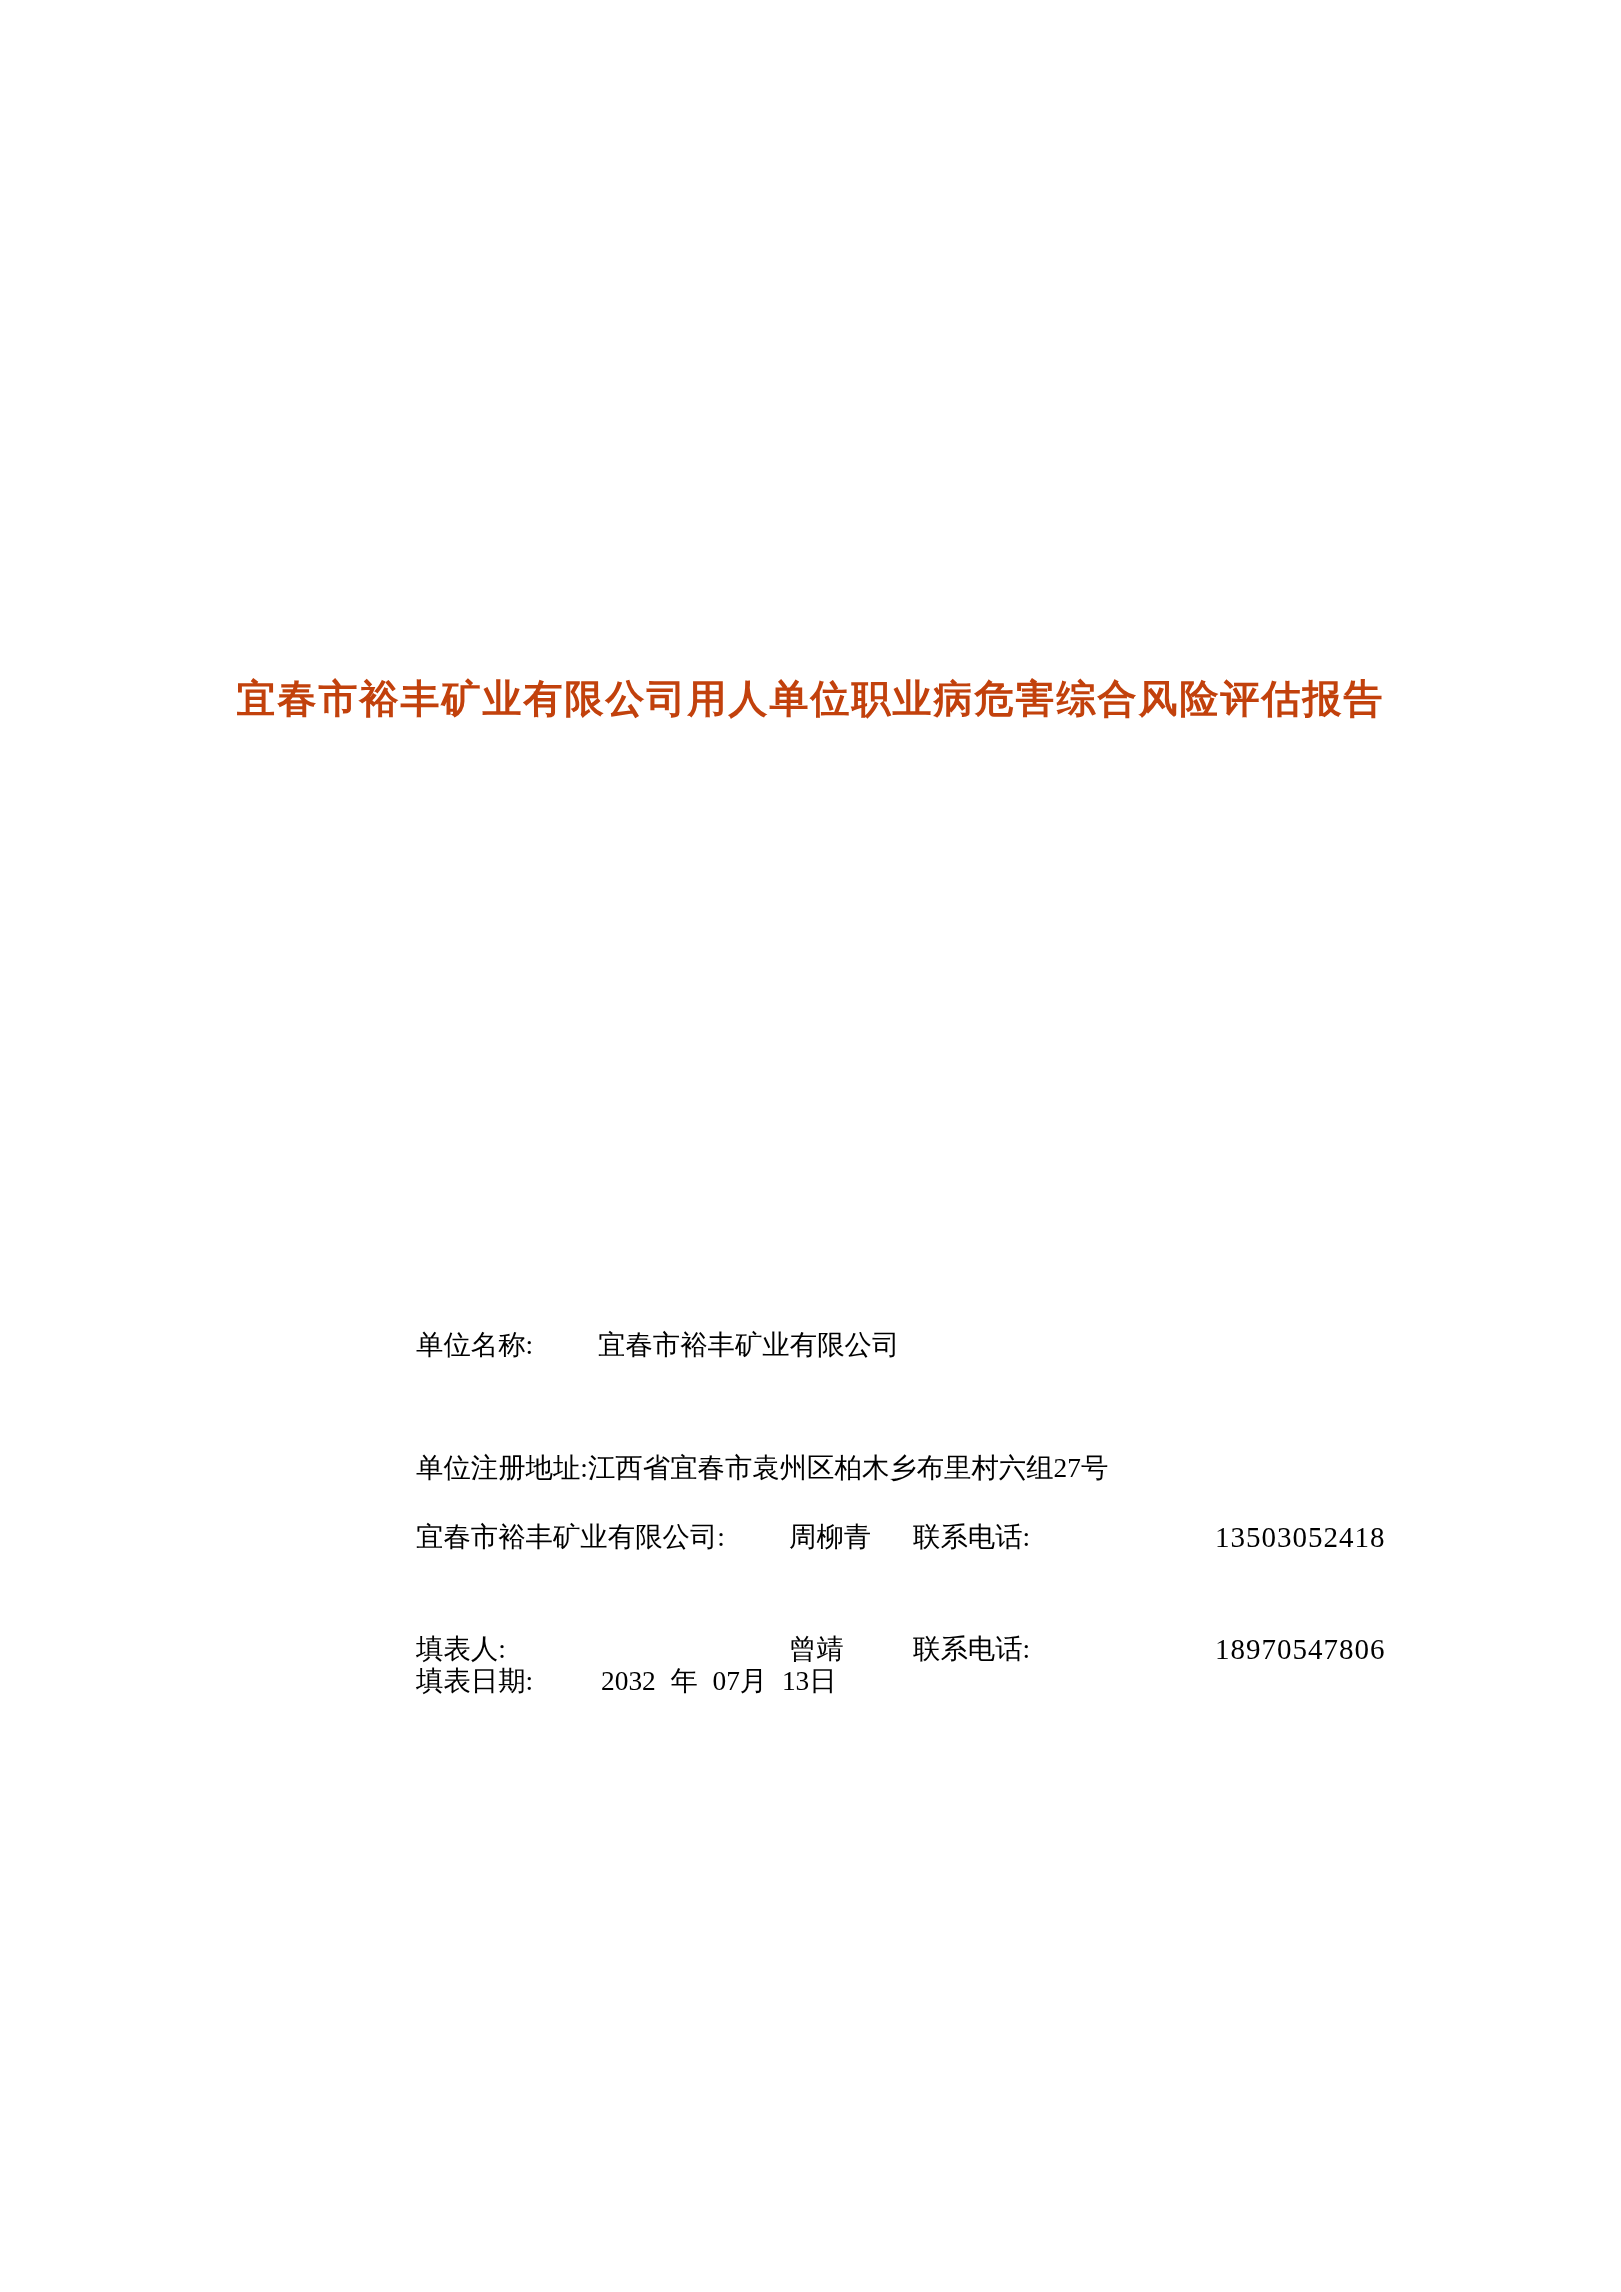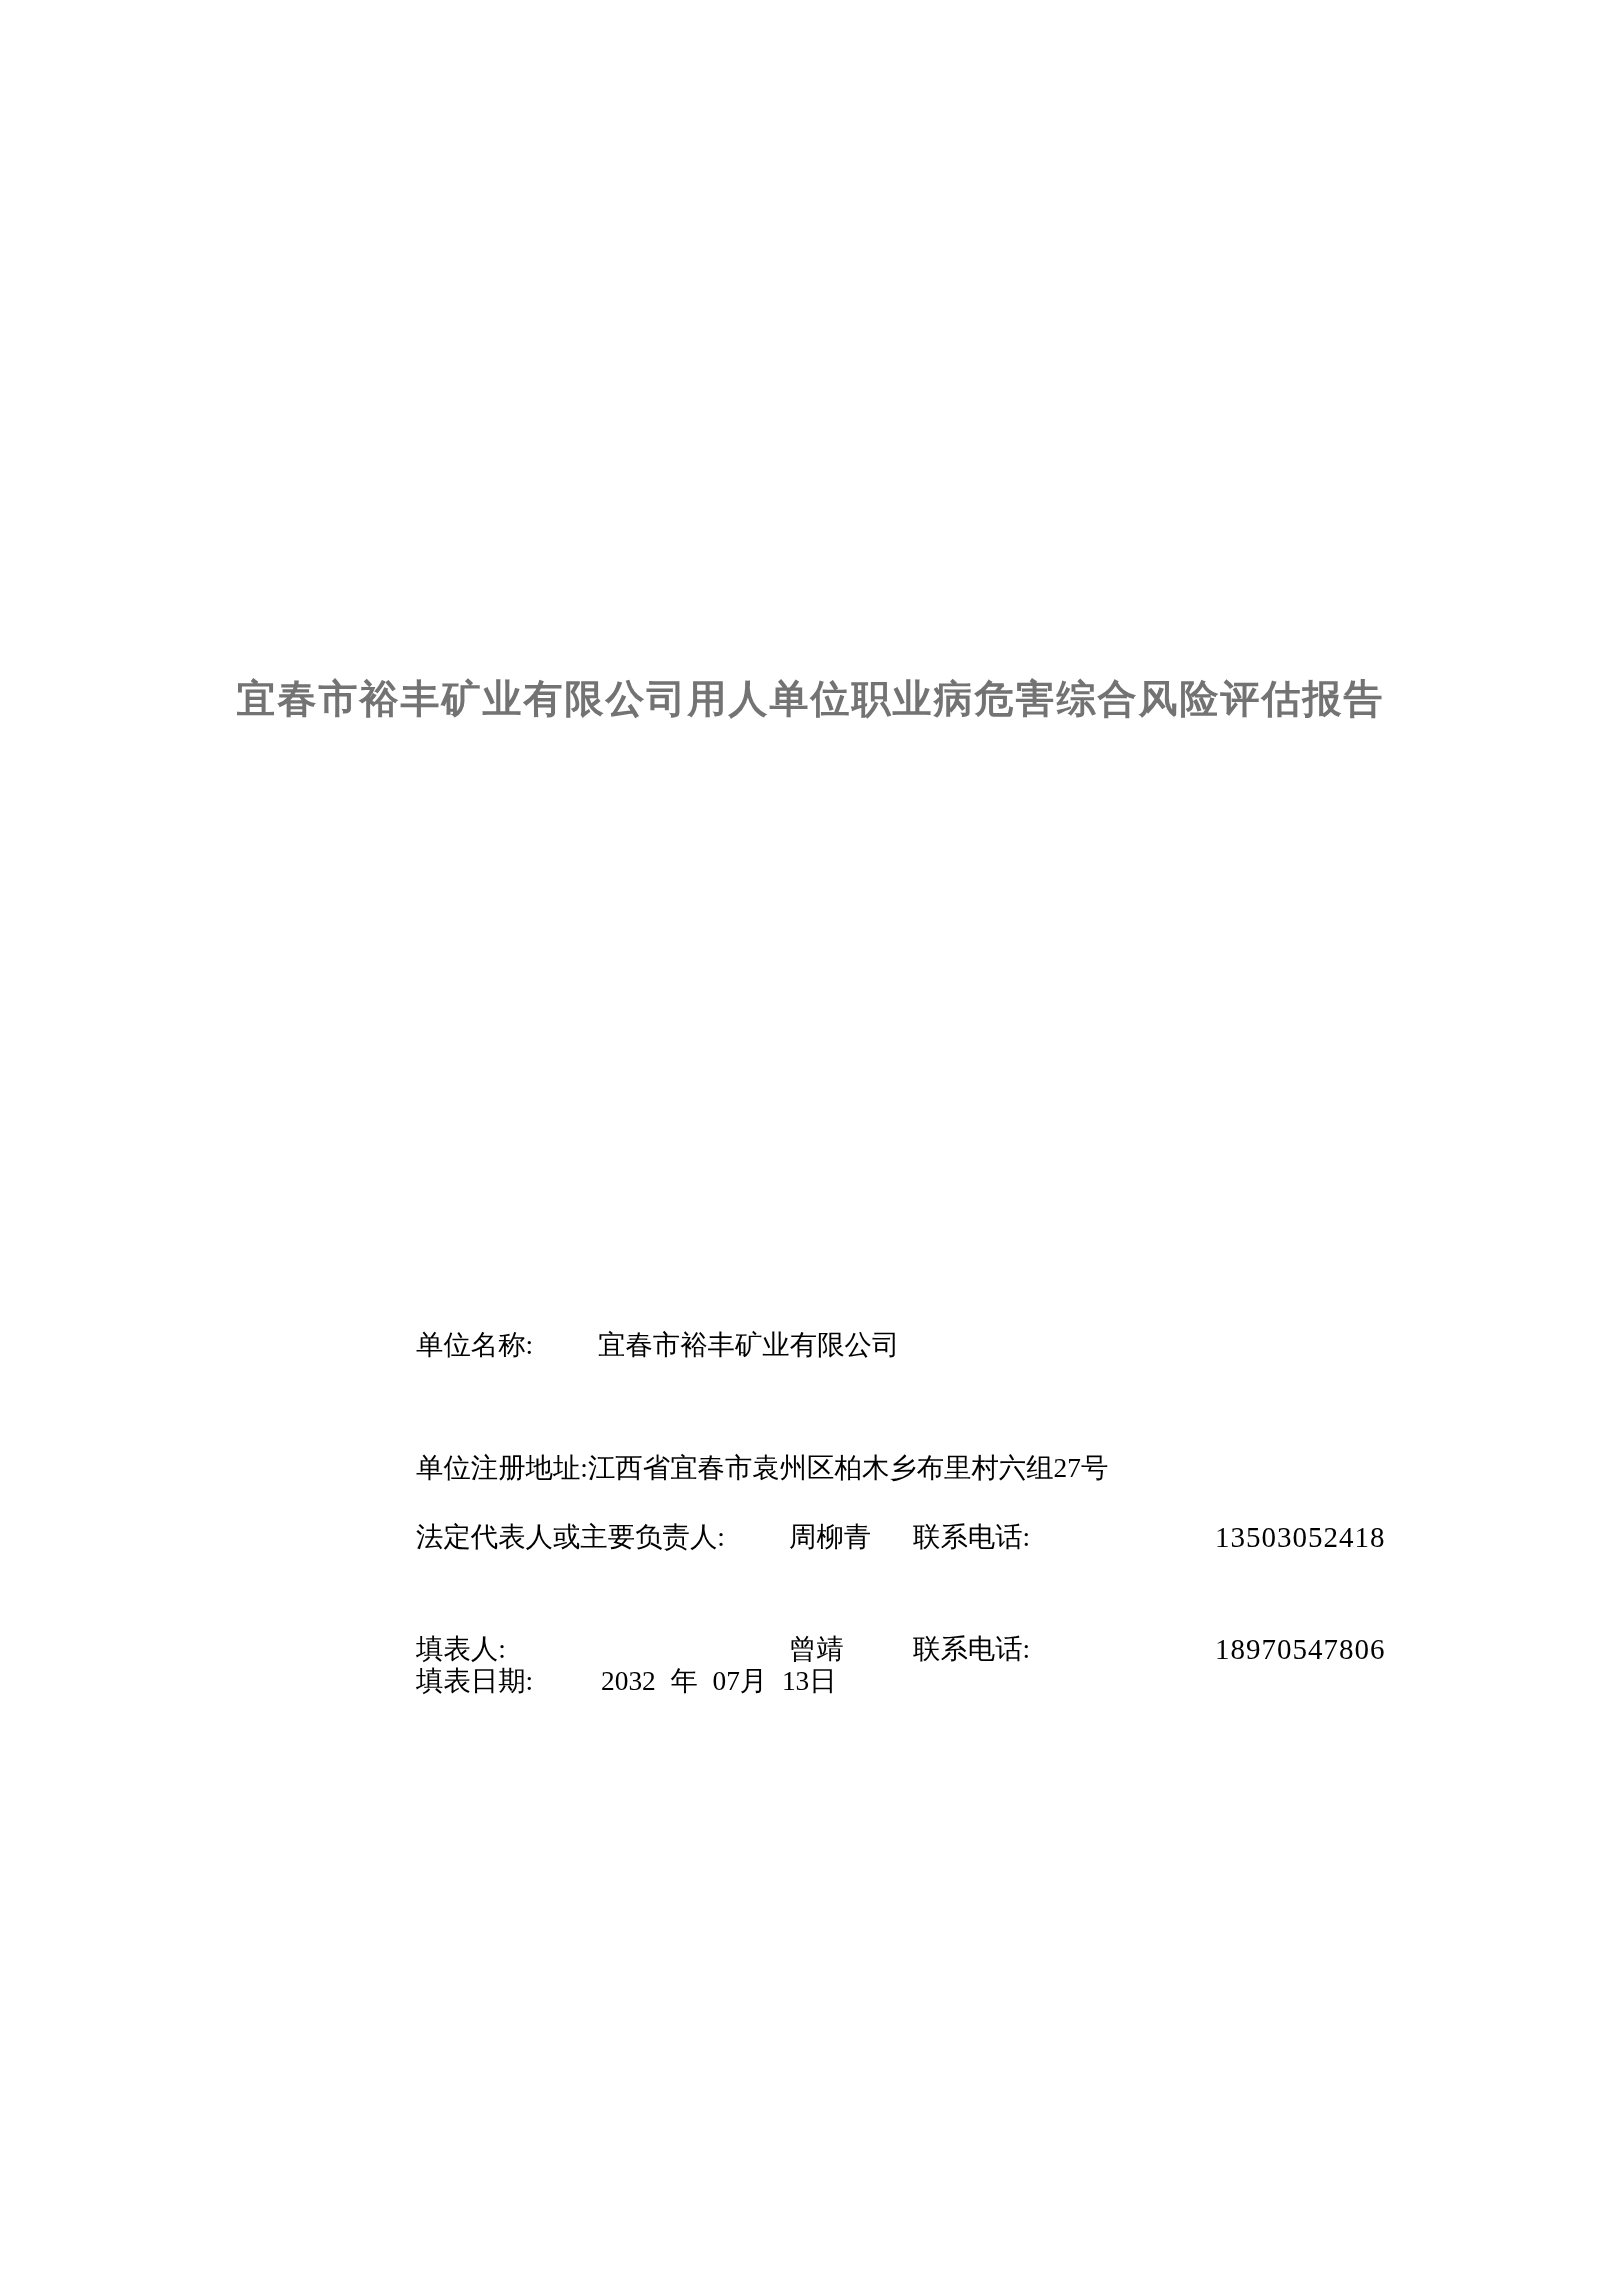--- a/index.html
+++ b/index.html
@@ -24,21 +24,21 @@
     top: 677px;
     left: 0;
     width: 1621px;
     text-align: center;
     font-family: "Liberation Sans", "DejaVu Sans", sans-serif;
     font-weight: bold;
     font-size: 39px;
     line-height: 43px;
     letter-spacing: 2px;
     white-space: nowrap;
-    color: #737373;
+    color: #c2410c;
   }
   .form-row {
     position: absolute;
     left: 0;
     width: 1621px;
     height: 39px;
     font-size: 27.4px;
     line-height: 35px;
     white-space: nowrap;
     text-decoration: underline;
@@ -69,21 +69,21 @@
     <span class="col-label">单位名称:</span>
     <span class="col-value1">宜春市裕丰矿业有限公司</span>
   </div>
 
   <div class="form-row row-reg-address">
     <span class="addr-joined"><span style="position:static">单位注册地址:</span><span style="position:static">江西省宜春市袁州区柏木乡布里村六组27号</span></span>
   </div>
 
 
   <div class="form-row row-legal-rep">
-    <span class="col-label">法定代表人或主要负责人:</span>
+    <span class="col-label">宜春市裕丰矿业有限公司:</span>
     <span class="col-name">周柳青</span>
     <span class="col-tel">联系电话:</span>
     <span class="col-phone">13503052418</span>
   </div>
 
   <div class="form-row row-filler">
     <span class="col-label">填表人:</span>
     <span class="col-name">曾靖</span>
     <span class="col-tel">联系电话:</span>
     <span class="col-phone">18970547806</span>

